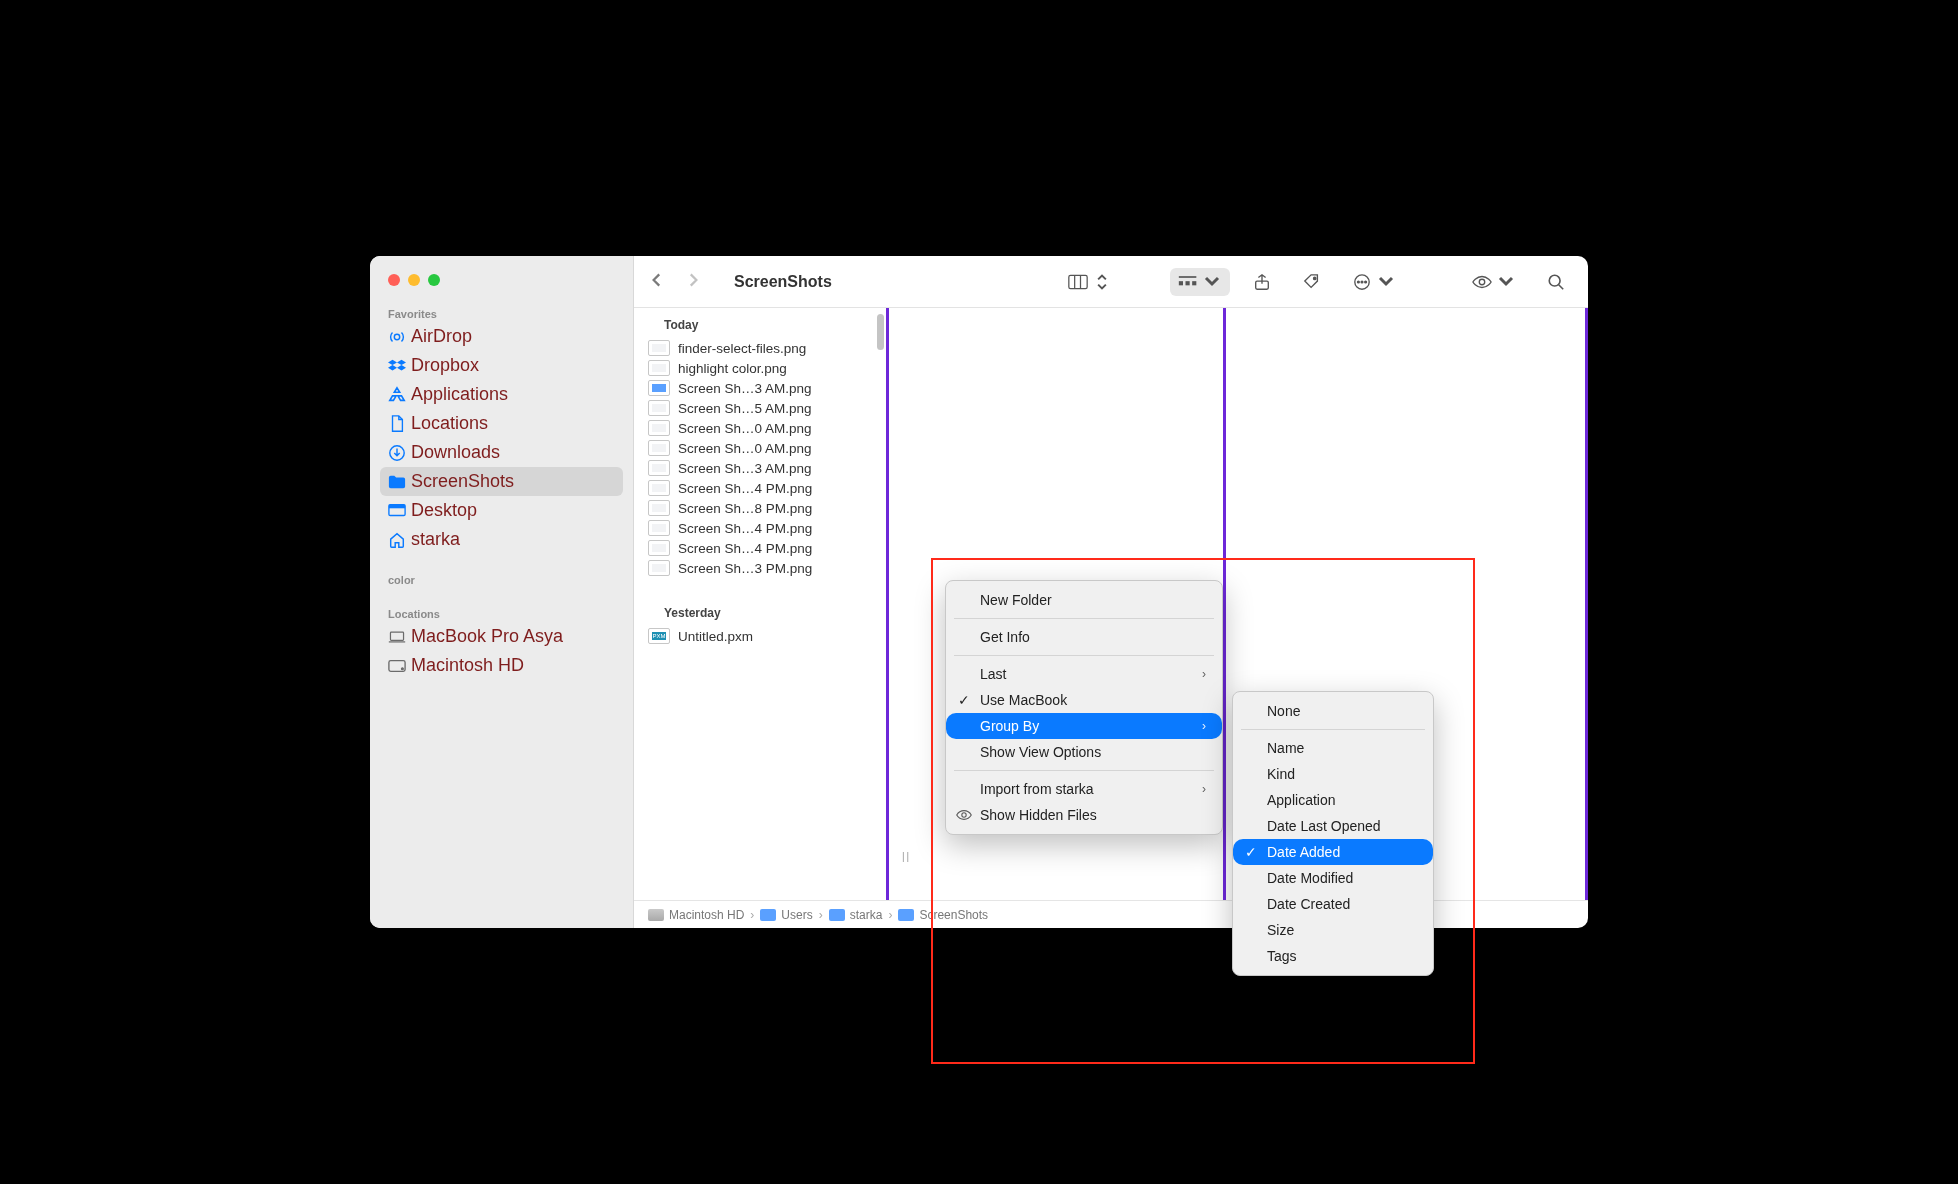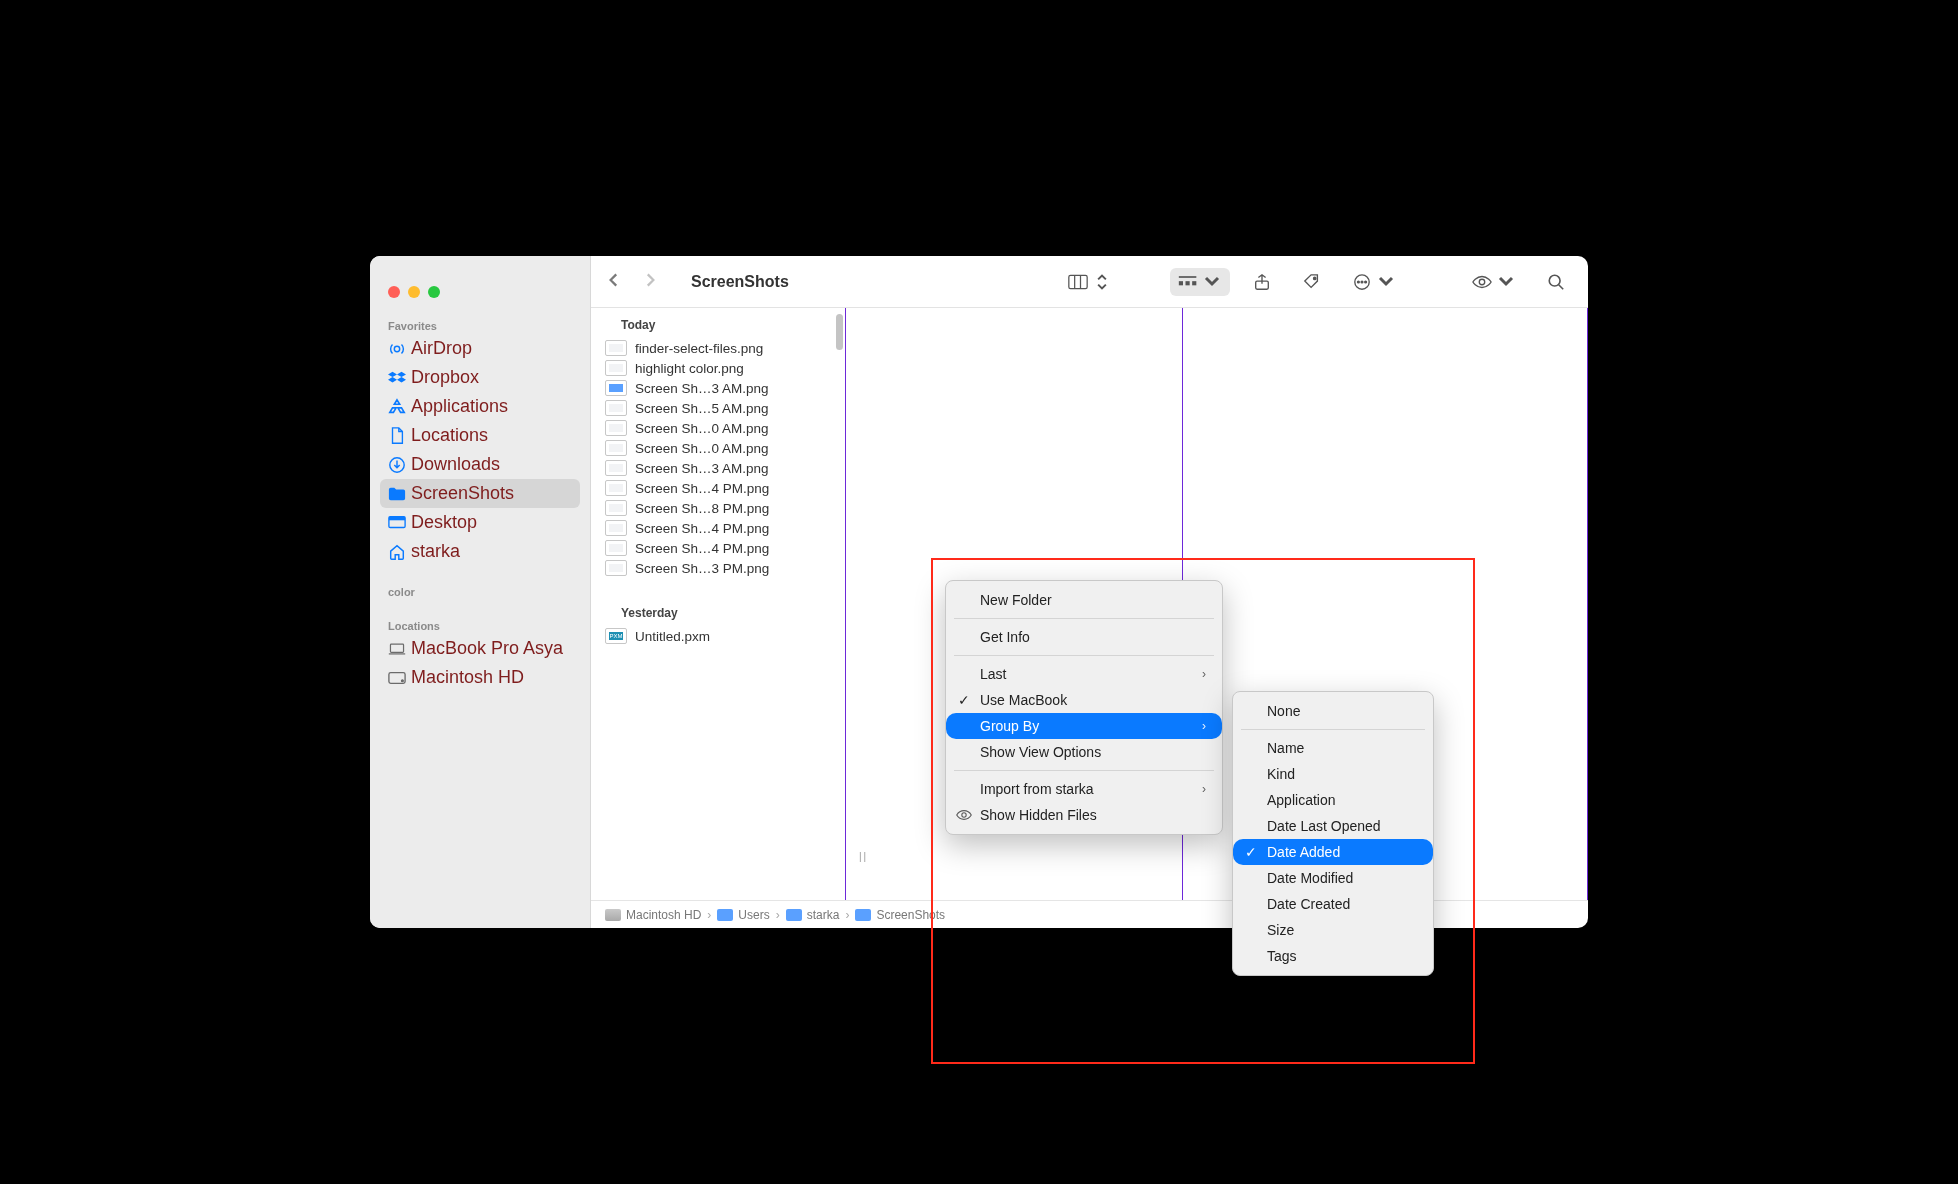--- a/index.html
+++ b/index.html
@@ -2,22 +2,22 @@
 <html><head>
 <meta charset="utf-8">
 <style>
 * { margin:0; padding:0; box-sizing:border-box; font-family: -apple-system, BlinkMacSystemFont, "Helvetica Neue", sans-serif; }
 body { background:#000; display:flex; align-items:center; justify-content:center; min-height:1184px; }
 .window {
   width:1218px; height:672px; background:#fff; border-radius:10px; overflow:visible;
   position:relative; display:flex; box-shadow:0 30px 90px rgba(0,0,0,.6),0 0 0 1px rgba(0,0,0,.15);
 }
 .sidebar {
-  width:221px; background:#ececec; border-right:1px solid #d8d8d8; border-radius:10px 0 0 10px;
-  padding:28px 10px 0 10px; display:flex; flex-direction:column; gap:2px;
+  width:264px; background:#ececec; border-right:1px solid #d8d8d8; border-radius:10px 0 0 10px;
+  padding:16px 10px 0 10px; display:flex; flex-direction:column; gap:2px;
 }
 .traffic { display:flex; gap:8px; padding:2px 0 14px 8px; }
 .traffic span { width:12px; height:12px; border-radius:50%; }
 .t-close{background:#ff5f57;} .t-min{background:#febc2e;} .t-max{background:#28c840;}
 .sb-header { font-size:11px; font-weight:600; color:#8a8a8a; padding:6px 8px 2px 8px; }
 .sb-item { display:flex; align-items:center; gap:5px; padding:4px 8px; border-radius:6px; font-size:18px; color:#7f1d1d; cursor:pointer; }
 .sb-item.selected { background:#d6d6d6; }
 .sb-icon { width:18px; height:18px; display:flex; align-items:center; justify-content:center; color:#0a7aff; }
 .sb-icon svg { width:18px; height:18px; }
 .sb-icon.gray { color:#6b6b6b; }
@@ -28,21 +28,21 @@
 }
 .nav-arrows { display:flex; gap:18px; color:#7a7a7a; margin-right:22px; }
 .title { font-size:16px; font-weight:600; color:#333; flex:0 0 auto; margin-right:auto; }
 .tool-group { display:flex; align-items:center; gap:14px; }
 .tbtn { display:flex; align-items:center; gap:4px; padding:5px 8px; border-radius:6px; color:#555; cursor:pointer; }
 .tbtn.active { background:#e7e7e7; }
 .tbtn svg { width:20px; height:18px; }
 .chev-sm { width:11px; height:11px; }
 .infobar { font-size:13px; font-weight:600; color:#555; padding:10px 14px; border-bottom:1px solid #eee; }
 .content { flex:1; display:flex; position:relative; background:#fff; }
-.col { position:relative; border-right:1px solid #6d28d9; }
+.col { position:relative; border-right:3px solid #6d28d9; }
 .col1 { width:255px; } .col2 { width:337px; } .col3 { flex:1; }
 .date-head { font-size:12px; font-weight:700; color:#444; padding:10px 14px 6px 30px; }
 .file-item { display:flex; align-items:center; gap:8px; font-size:13.5px; color:#333; padding:2px 14px 2px 14px; cursor:pointer; white-space:nowrap; overflow:hidden; }
 .file-icon { width:22px; height:16px; border:1px solid #c7c7c7; border-radius:2px; background:linear-gradient(#fff,#fff); position:relative; flex-shrink:0; }
 .file-icon::after { content:""; position:absolute; inset:3px; background:#f2f3f5; }
 .file-icon.blue::after { background:#5aa0ff; }
 .file-icon.teal::after { content:"PXM"; font-size:6px; color:#fff; background:#1e90b3; display:flex; align-items:center; justify-content:center; }
 .scroll-knob { position:absolute; right:2px; top:6px; width:7px; height:36px; background:#c4c4c4; border-radius:4px; }
 .pathbar { height:28px; border-top:1px solid #e5e5e5; display:flex; align-items:center; gap:6px; padding:0 14px; font-size:12px; color:#777; }
 .pathbar .seg { display:flex; align-items:center; gap:5px; cursor:pointer; }

